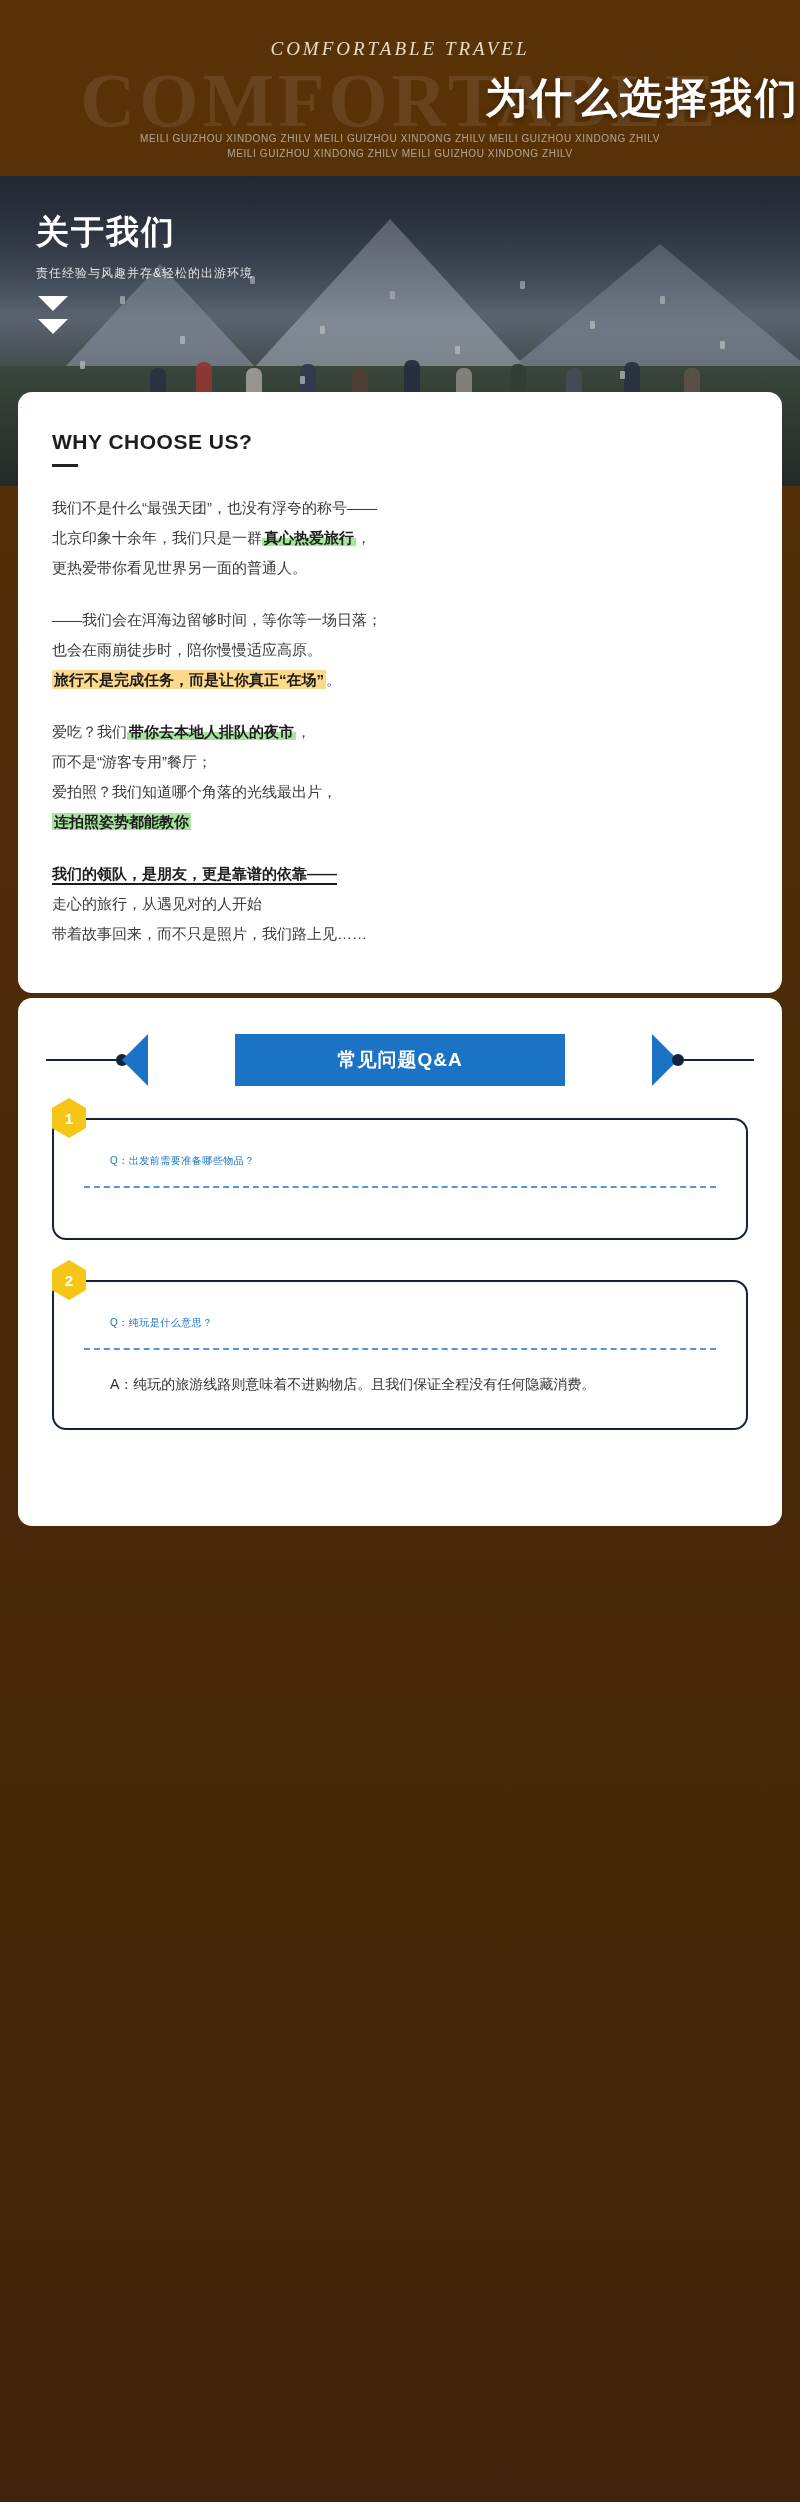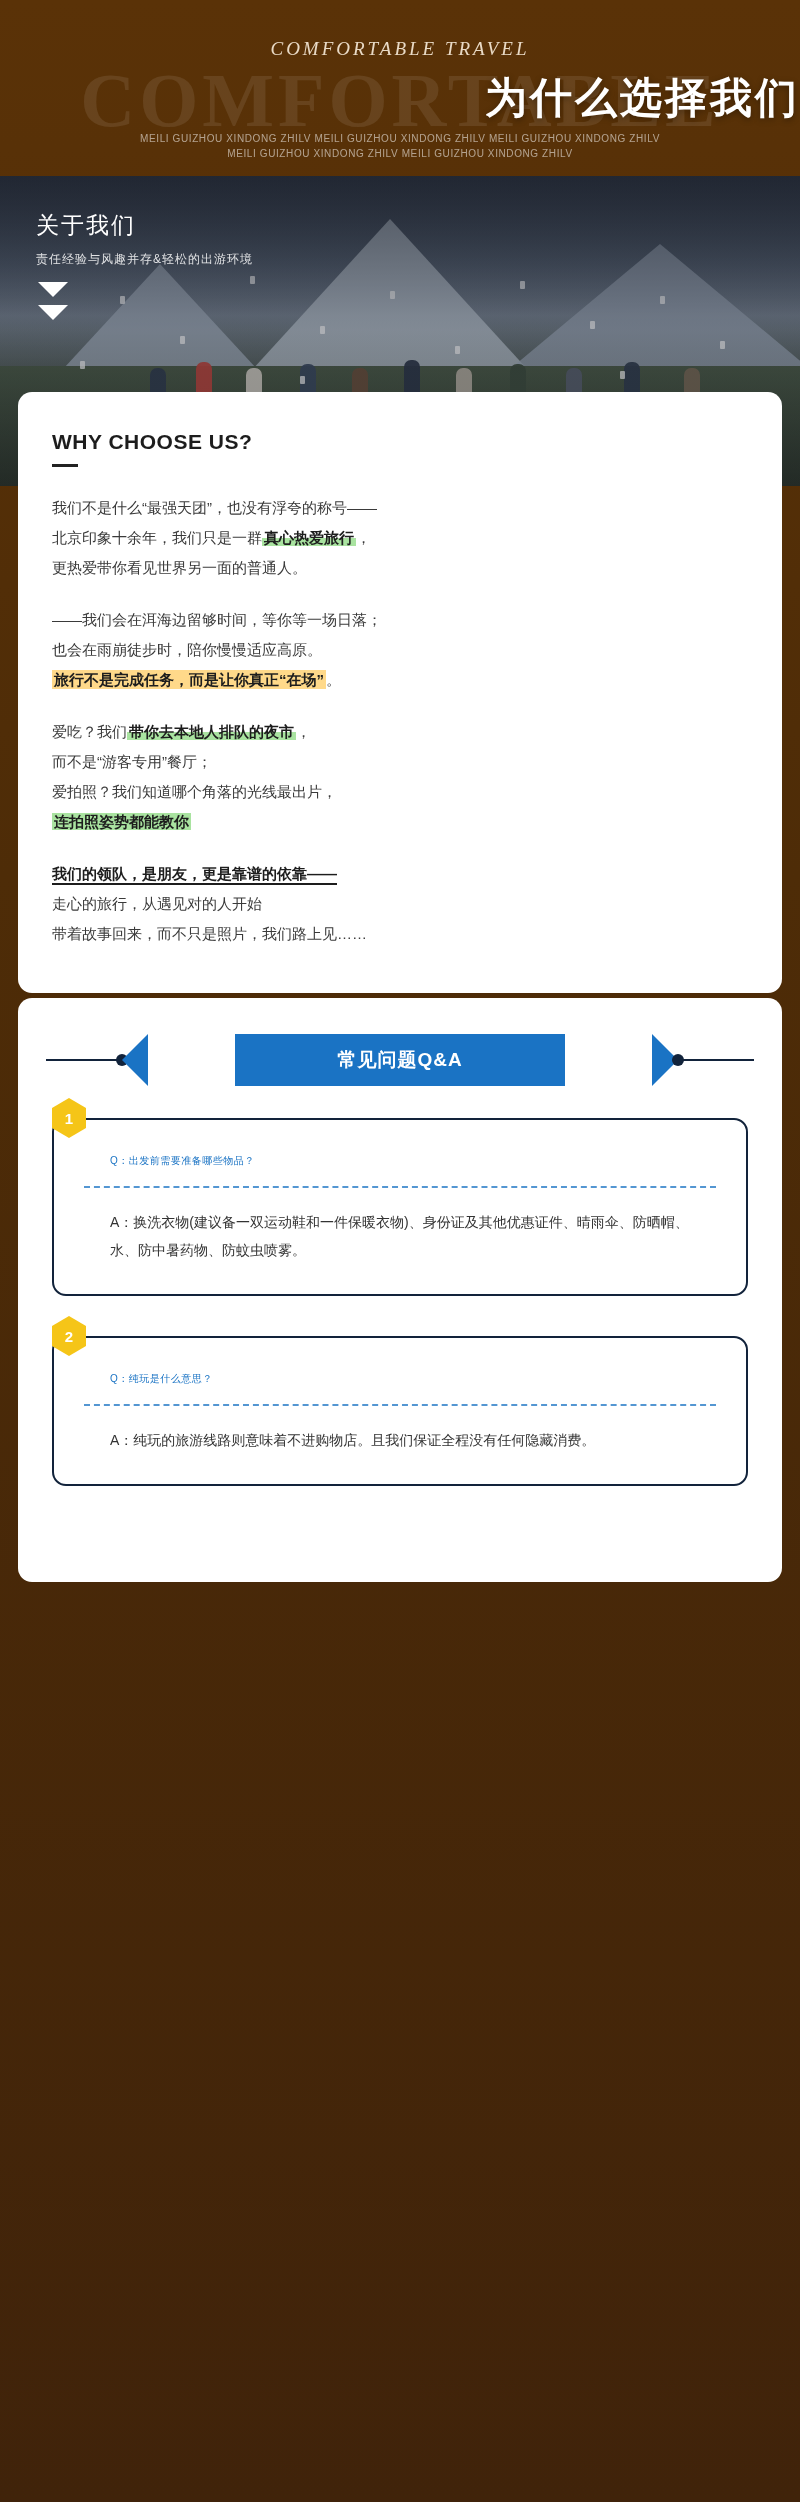--- a/index.html
+++ b/index.html
@@ -125,22 +125,22 @@
     width: 800px; height: 310px;
     background: linear-gradient(180deg, rgba(26,30,40,0.62) 0%, rgba(26,30,40,0.30) 50%, rgba(20,24,32,0.35) 100%);
   }
   .about-block {
     position: absolute;
     left: 36px;
     top: 210px;
     z-index: 5;
   }
   .about-title {
-    font-size: 23px;
-    font-weight: normal;
+    font-size: 33px;
+    font-weight: bold;
     color: #ffffff;
     letter-spacing: 2px;
     margin: 0 0 10px 0;
   }
   .about-sub {
     font-size: 12px;
     color: rgba(255,255,255,0.85);
     letter-spacing: 1px;
     margin: 0;
   }
@@ -421,21 +421,20 @@
       </div>
       <div class="ribbon-tail right"></div>
       <div class="ribbon-dot right"></div>
       <div class="ribbon-line right"></div>
     </div>
 
     <div class="qa-item">
       <div class="qa-badge">1</div>
       <div class="qa-q">Q：出发前需要准备哪些物品？</div>
       <div class="qa-divider"></div>
-      <div class="qa-a">A：换洗衣物(建议备一双运动鞋和一件保暖衣物)、身份证及其他优惠证件、晴雨伞、防晒帽、水、防中暑药物、防蚊虫喷雾。</div>
     </div>
 
     <div class="qa-item">
       <div class="qa-badge">2</div>
       <div class="qa-q">Q：纯玩是什么意思？</div>
       <div class="qa-divider"></div>
       <div class="qa-a">A：纯玩的旅游线路则意味着不进购物店。且我们保证全程没有任何隐藏消费。</div>
     </div>
   </div>
 

